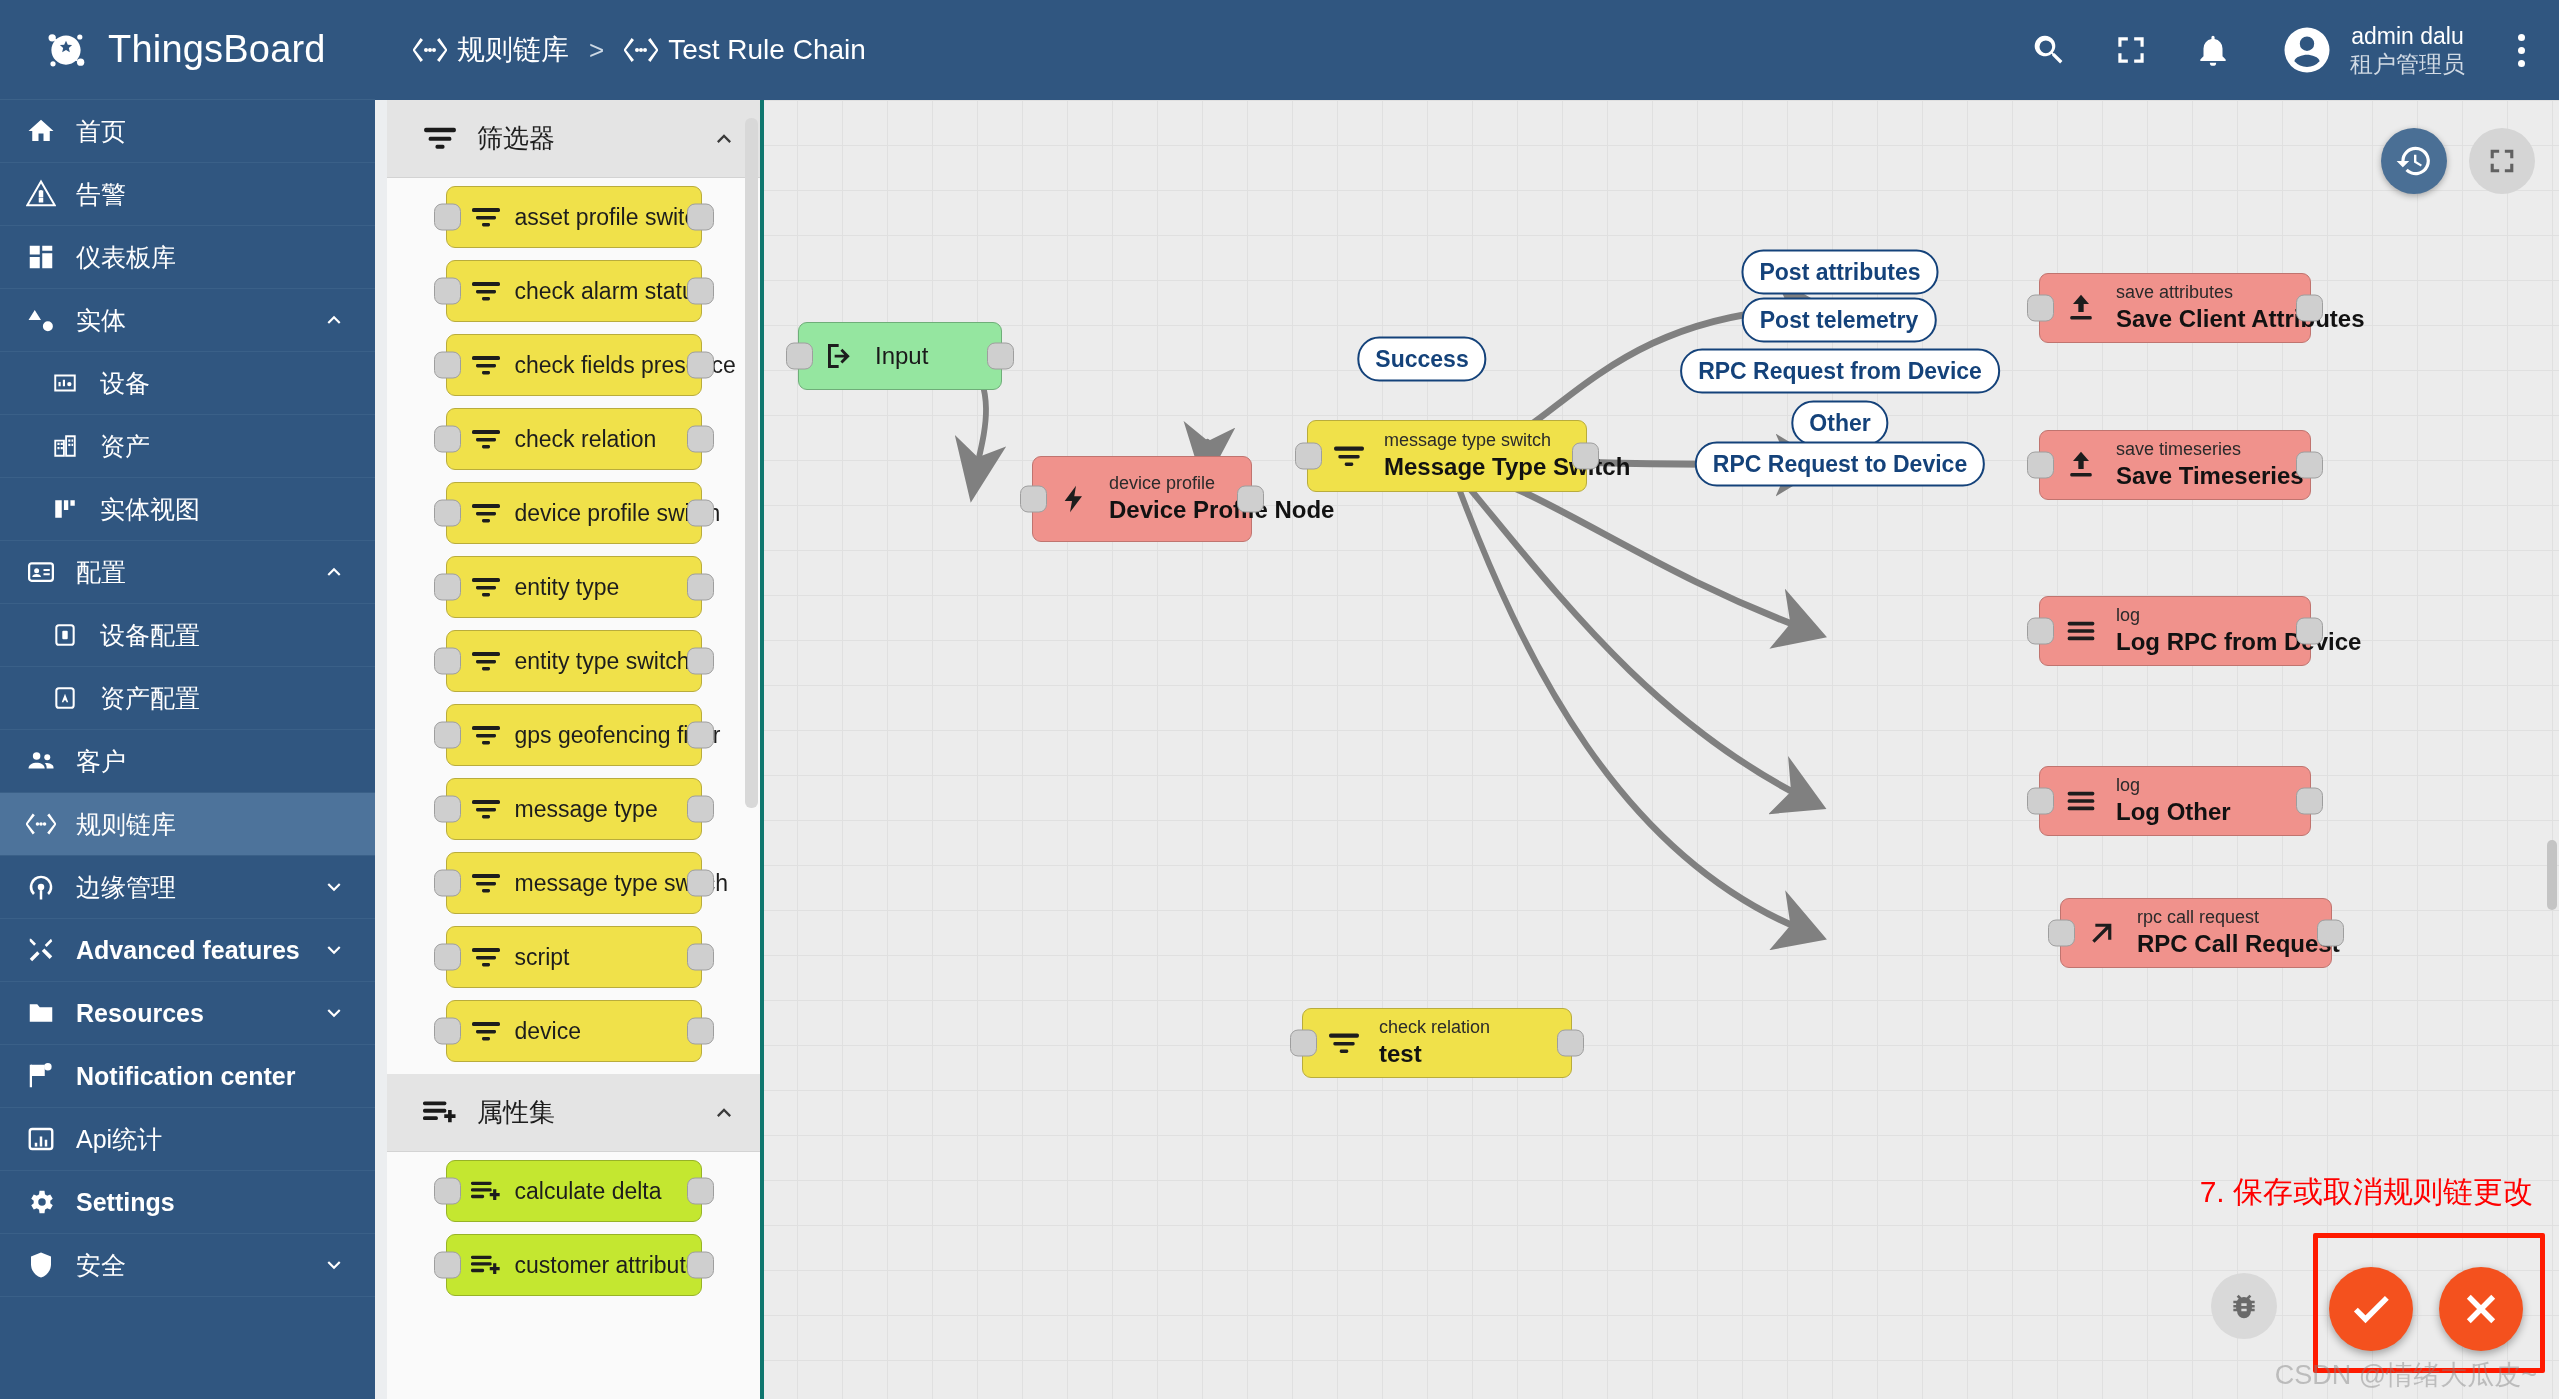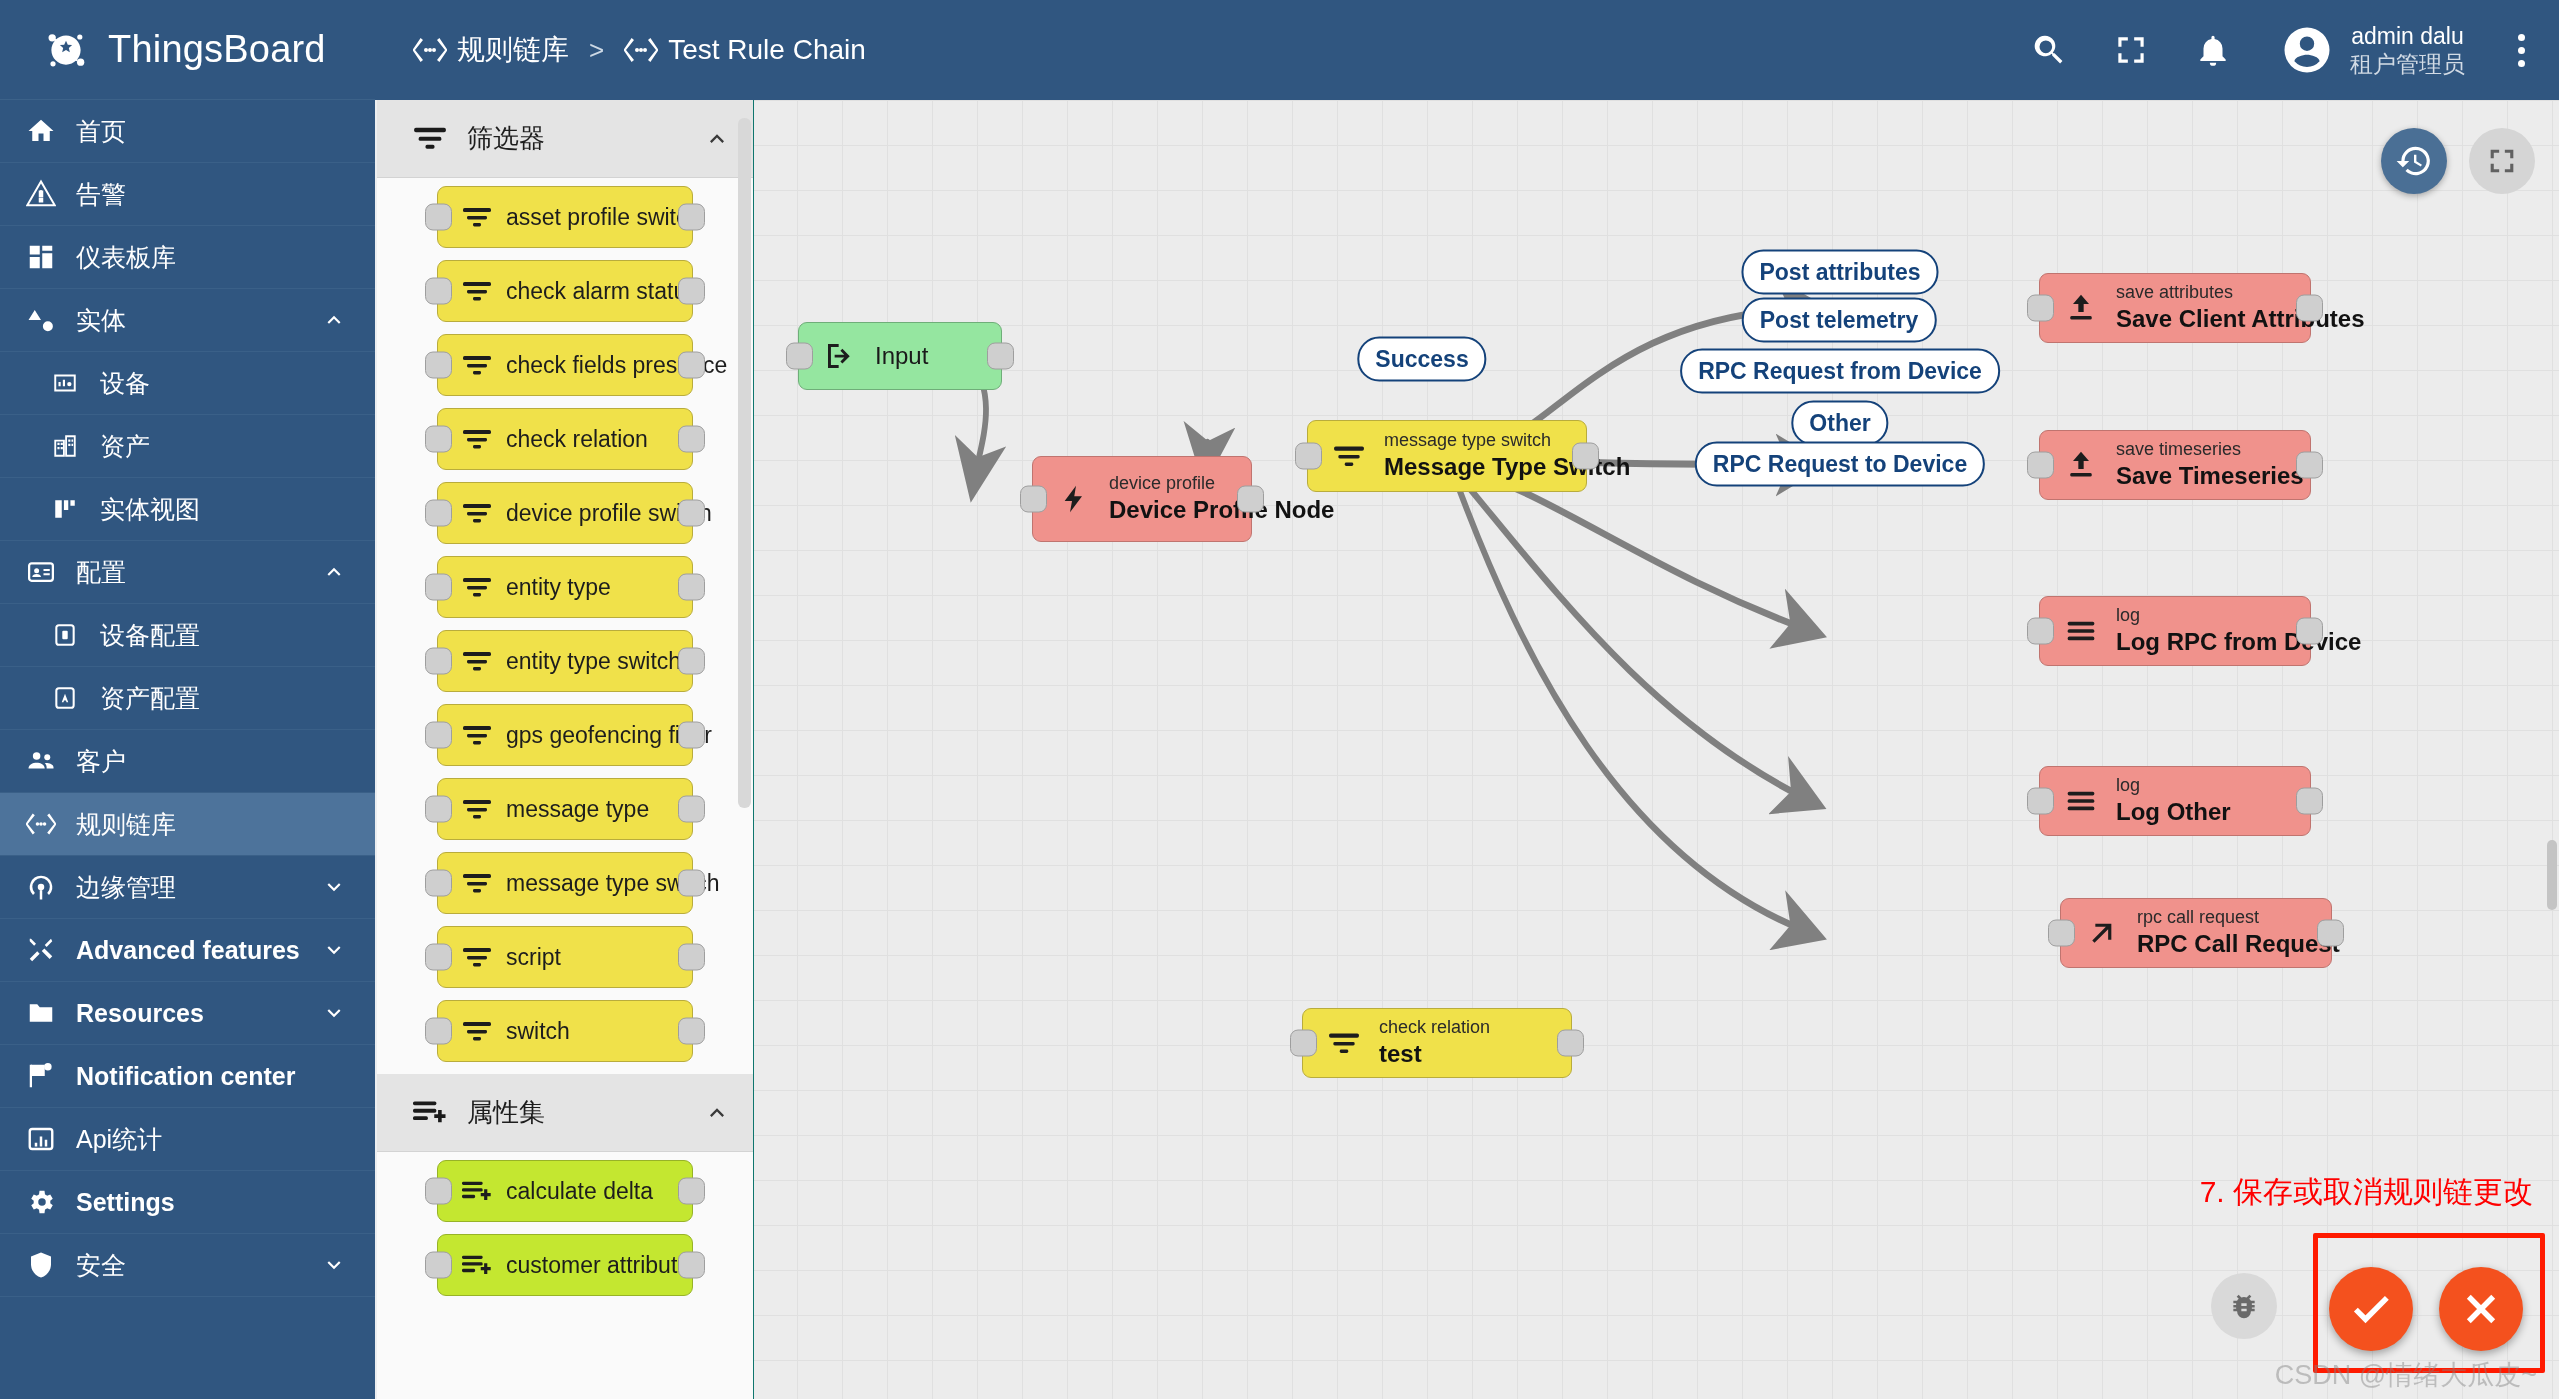--- a/index.html
+++ b/index.html
@@ -80,25 +80,25 @@
   .user-avatar { width: 54px; height: 54px; }
   .user-avatar svg { width: 54px; height: 54px; fill:#fff; }
   .user-texts { display:flex; flex-direction:column; line-height: 1.22; }
   .user-name { font-size: 23px; color:#ffffff; }
   .user-role { font-size: 23px; color:#d2dbe5; }
   .dots-icon { width: 20px; height: 44px; display:flex; flex-direction:column; justify-content:center; align-items:center; gap:6px; cursor:pointer; margin-left: 6px;}
   .dots-icon i { display:block; width:7px; height:7px; border-radius:50%; background:#fff; }
 
   
   .palette {
-    position: absolute; top: 0; left: 2px;
+    position: absolute; top: 0; left: 12px;
     width: 377px; height: 1399px;
     background: #fafafa;
     z-index: 15;
-    border-right: 1px solid #0f766e;
+    border-right: 4px solid #0f766e;
     display: flex; flex-direction: column;
     overflow: hidden;
   }
   .palette-search {
     height: 100px; background: #305680;
     display: flex; align-items: center; padding: 0 22px 0 24px; gap: 14px;
     flex: 0 0 100px;
   }
   .search-icon { width: 34px; height: 34px; flex:0 0 34px; }
   .search-icon svg { width: 32px; height: 32px; fill: #ffffff; }
@@ -873,21 +873,21 @@
               <span class="n-label">script</span>
               <span class="port right"></span>
             </div>
             <div class="pal-node filter">
               <span class="port left"></span>
               <span class="n-icon"><svg viewBox="0 0 30 28">
                   <rect x="1" y="5" width="28" height="4" rx="1.6"></rect>
                   <rect x="5" y="13" width="20" height="3.4" rx="1.4"></rect>
                   <rect x="11" y="20" width="8" height="3.4" rx="1.4"></rect>
                 </svg></span>
-              <span class="n-label">switch</span>
+              <span class="n-label">device</span>
               <span class="port right"></span>
             </div>
           </div>
           <div class="group-header">
             <span class="gh-icon"><svg viewBox="0 0 32 28">
                 <rect x="0" y="4" width="22" height="3.6" rx="1.5"></rect>
                 <rect x="0" y="11" width="22" height="3.6" rx="1.5"></rect>
                 <rect x="0" y="18" width="14" height="3.6" rx="1.5"></rect>
                 <path d="M22 14h3.6v-4H29v4h3.6v3.6H29v4h-3.4v-4H22z" transform="translate(-2,2)"></path>
               </svg></span>

